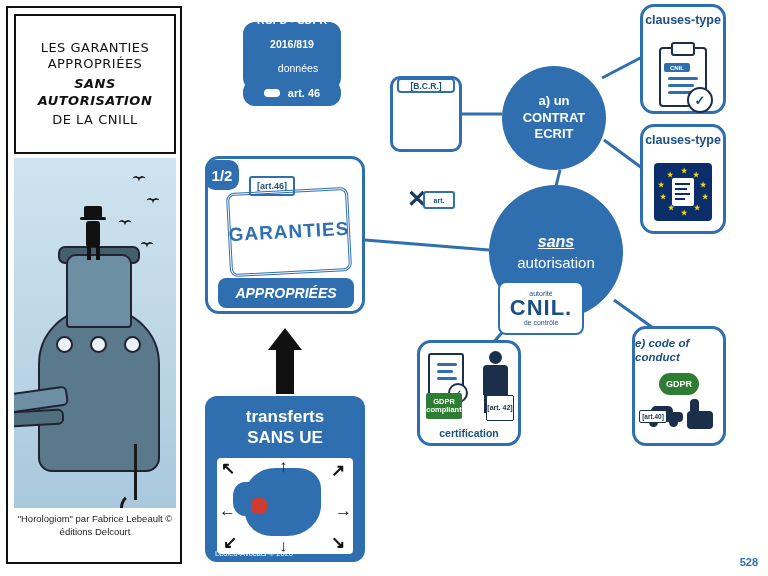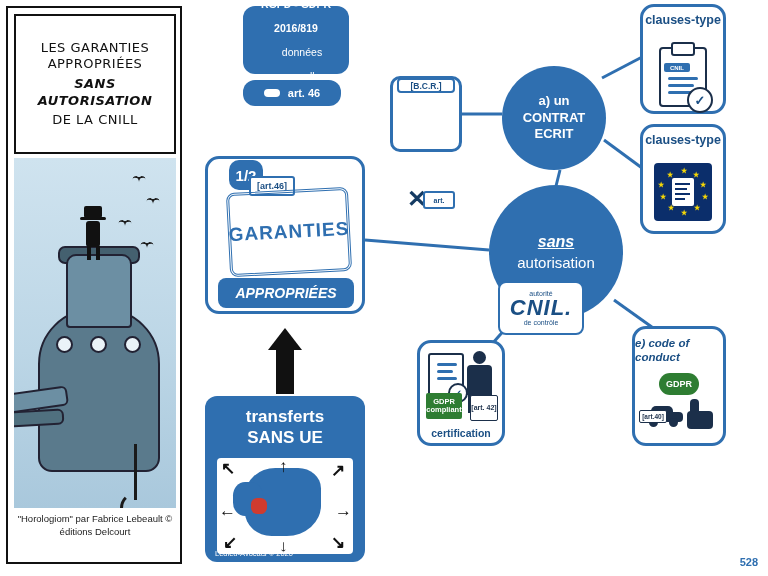--- a/index.html
+++ b/index.html
@@ -91,21 +91,21 @@
     font-weight:700;
   }
   .white-box{
     background:#ffffff;border:3px solid #2f6fb0;border-radius:14px;
     display:flex;align-items:center;justify-content:center;text-align:center;
     color:#2f6fb0;font-weight:700;
   }
   .circle{border-radius:50%;}
 
   
-  #rgpd-box{left:243px;top:6px;width:106px;height:68px;font-size:10.5px;line-height:1.35;
+  #rgpd-box{left:243px;top:22px;width:98px;height:68px;font-size:10.5px;line-height:1.35;
     flex-direction:column;gap:10px;}
   #rgpd-box .ln1{font-weight:700;}
   #rgpd-box .ln2{font-weight:700;}
   #rgpd-box .ln3{font-weight:400;margin-left:12px;}
   #rgpd-box .ln4{font-weight:400;}
   #art46-box{left:243px;top:80px;width:98px;height:26px;font-size:11px;gap:8px;
     flex-direction:row;}
   .pill{display:inline-block;width:16px;height:8px;background:#fff;border-radius:4px;}
 
   
@@ -134,44 +134,44 @@
     display:flex;align-items:center;justify-content:center;color:#1b4f84;font-size:13px;font-weight:700;}
   .eu-flag{position:absolute;left:50%;transform:translateX(-50%);top:36px;width:58px;height:58px;background:#0b2e6b;border-radius:4px;}
   .eu-stars{position:absolute;inset:0;}
   .eu-star{position:absolute;color:#f5d706;font-size:7px;line-height:7px;}
   .eu-doc{position:absolute;left:50%;top:50%;transform:translate(-50%,-50%);width:22px;height:28px;background:#fff;border-radius:2px;}
   .eu-doc-line{position:absolute;left:3px;height:2px;background:#0b2e6b;}
 
   
   #garanties-box{left:205px;top:156px;width:160px;height:158px;}
   #half-badge{left:205px;top:160px;width:34px;height:30px;background:#2f6fb0;color:#fff;border-radius:10px;
-    display:flex;align-items:center;justify-content:center;font-size:15px;font-weight:700;margin-left:24px;}
+    display:flex;align-items:center;justify-content:center;font-size:15px;font-weight:700;}
   #stamp{position:absolute;left:228px;top:190px;width:116px;height:78px;border:3px double #2f6fb0;border-radius:8px;
     display:flex;align-items:center;justify-content:center;transform:rotate(-3deg);}
   #stamp-text{font-size:19px;font-weight:700;color:#2f6fb0;letter-spacing:1px;}
   #art46-tag{position:absolute;left:249px;top:176px;width:42px;height:16px;background:#fff;border:2px solid #2f6fb0;border-radius:3px;
     font-size:9px;font-weight:700;color:#1b4f84;display:flex;align-items:center;justify-content:center;}
   #appropriees{left:218px;top:278px;width:136px;height:30px;background:#2f6fb0;color:#fff;border-radius:8px;
     display:flex;align-items:center;justify-content:center;font-size:14px;font-style:italic;font-weight:700;}
 
   
   #sans-circle{left:489px;top:185px;width:134px;height:134px;background:#2f6fb0;color:#fff;
     display:flex;flex-direction:column;align-items:center;justify-content:center;font-size:16px;line-height:1.3;}
   #sans-circle .s1{font-style:italic;font-weight:700;text-decoration:underline;}
   #sans-circle .s2{font-weight:400;font-size:15px;}
 
   
   #cnil-badge{left:498px;top:281px;width:86px;height:54px;background:#fff;border:2px solid #2f6fb0;border-radius:8px;
     display:flex;flex-direction:column;align-items:center;justify-content:center;color:#1b4f84;}
   #cnil-badge .c1{font-size:7px;}
-  #cnil-badge .c2{font-size:22px;font-weight:700;letter-spacing:1px;line-height:1;font-style:italic;}
+  #cnil-badge .c2{font-size:22px;font-weight:700;letter-spacing:1px;line-height:1;}
   #cnil-badge .c3{font-size:7px;}
 
   
-  #certif-box{left:417px;top:340px;width:88px;height:106px;}
+  #certif-box{left:417px;top:340px;width:104px;height:106px;}
   #certif-label{position:absolute;left:0;bottom:4px;width:100%;text-align:center;font-size:10.5px;font-weight:700;color:#1b4f84;}
   .cert-clip{position:absolute;left:8px;top:10px;width:32px;height:42px;border:2px solid #1b2f4a;border-radius:3px;background:#fff;}
   .cert-person{position:absolute;right:8px;top:8px;width:30px;height:62px;}
   .cp-head{position:absolute;left:9px;top:0;width:13px;height:13px;border-radius:50%;background:#1b2f4a;}
   .cp-body{position:absolute;left:3px;top:14px;width:25px;height:30px;background:#1b2f4a;border-radius:4px 4px 0 0;}
   .cp-leg{position:absolute;top:44px;width:9px;height:18px;background:#1b2f4a;}
   .gdpr-tag{position:absolute;left:6px;top:50px;width:36px;height:26px;background:#2e7d32;color:#fff;font-size:7.5px;
     font-weight:700;display:flex;align-items:center;justify-content:center;text-align:center;line-height:1.1;border-radius:2px;}
   .art42-tag{position:absolute;right:4px;top:52px;width:26px;height:24px;background:#fff;border:1.5px solid #1b2f4a;
     font-size:7px;font-weight:700;color:#1b2f4a;display:flex;align-items:center;justify-content:center;text-align:center;line-height:1.1;border-radius:2px;}

